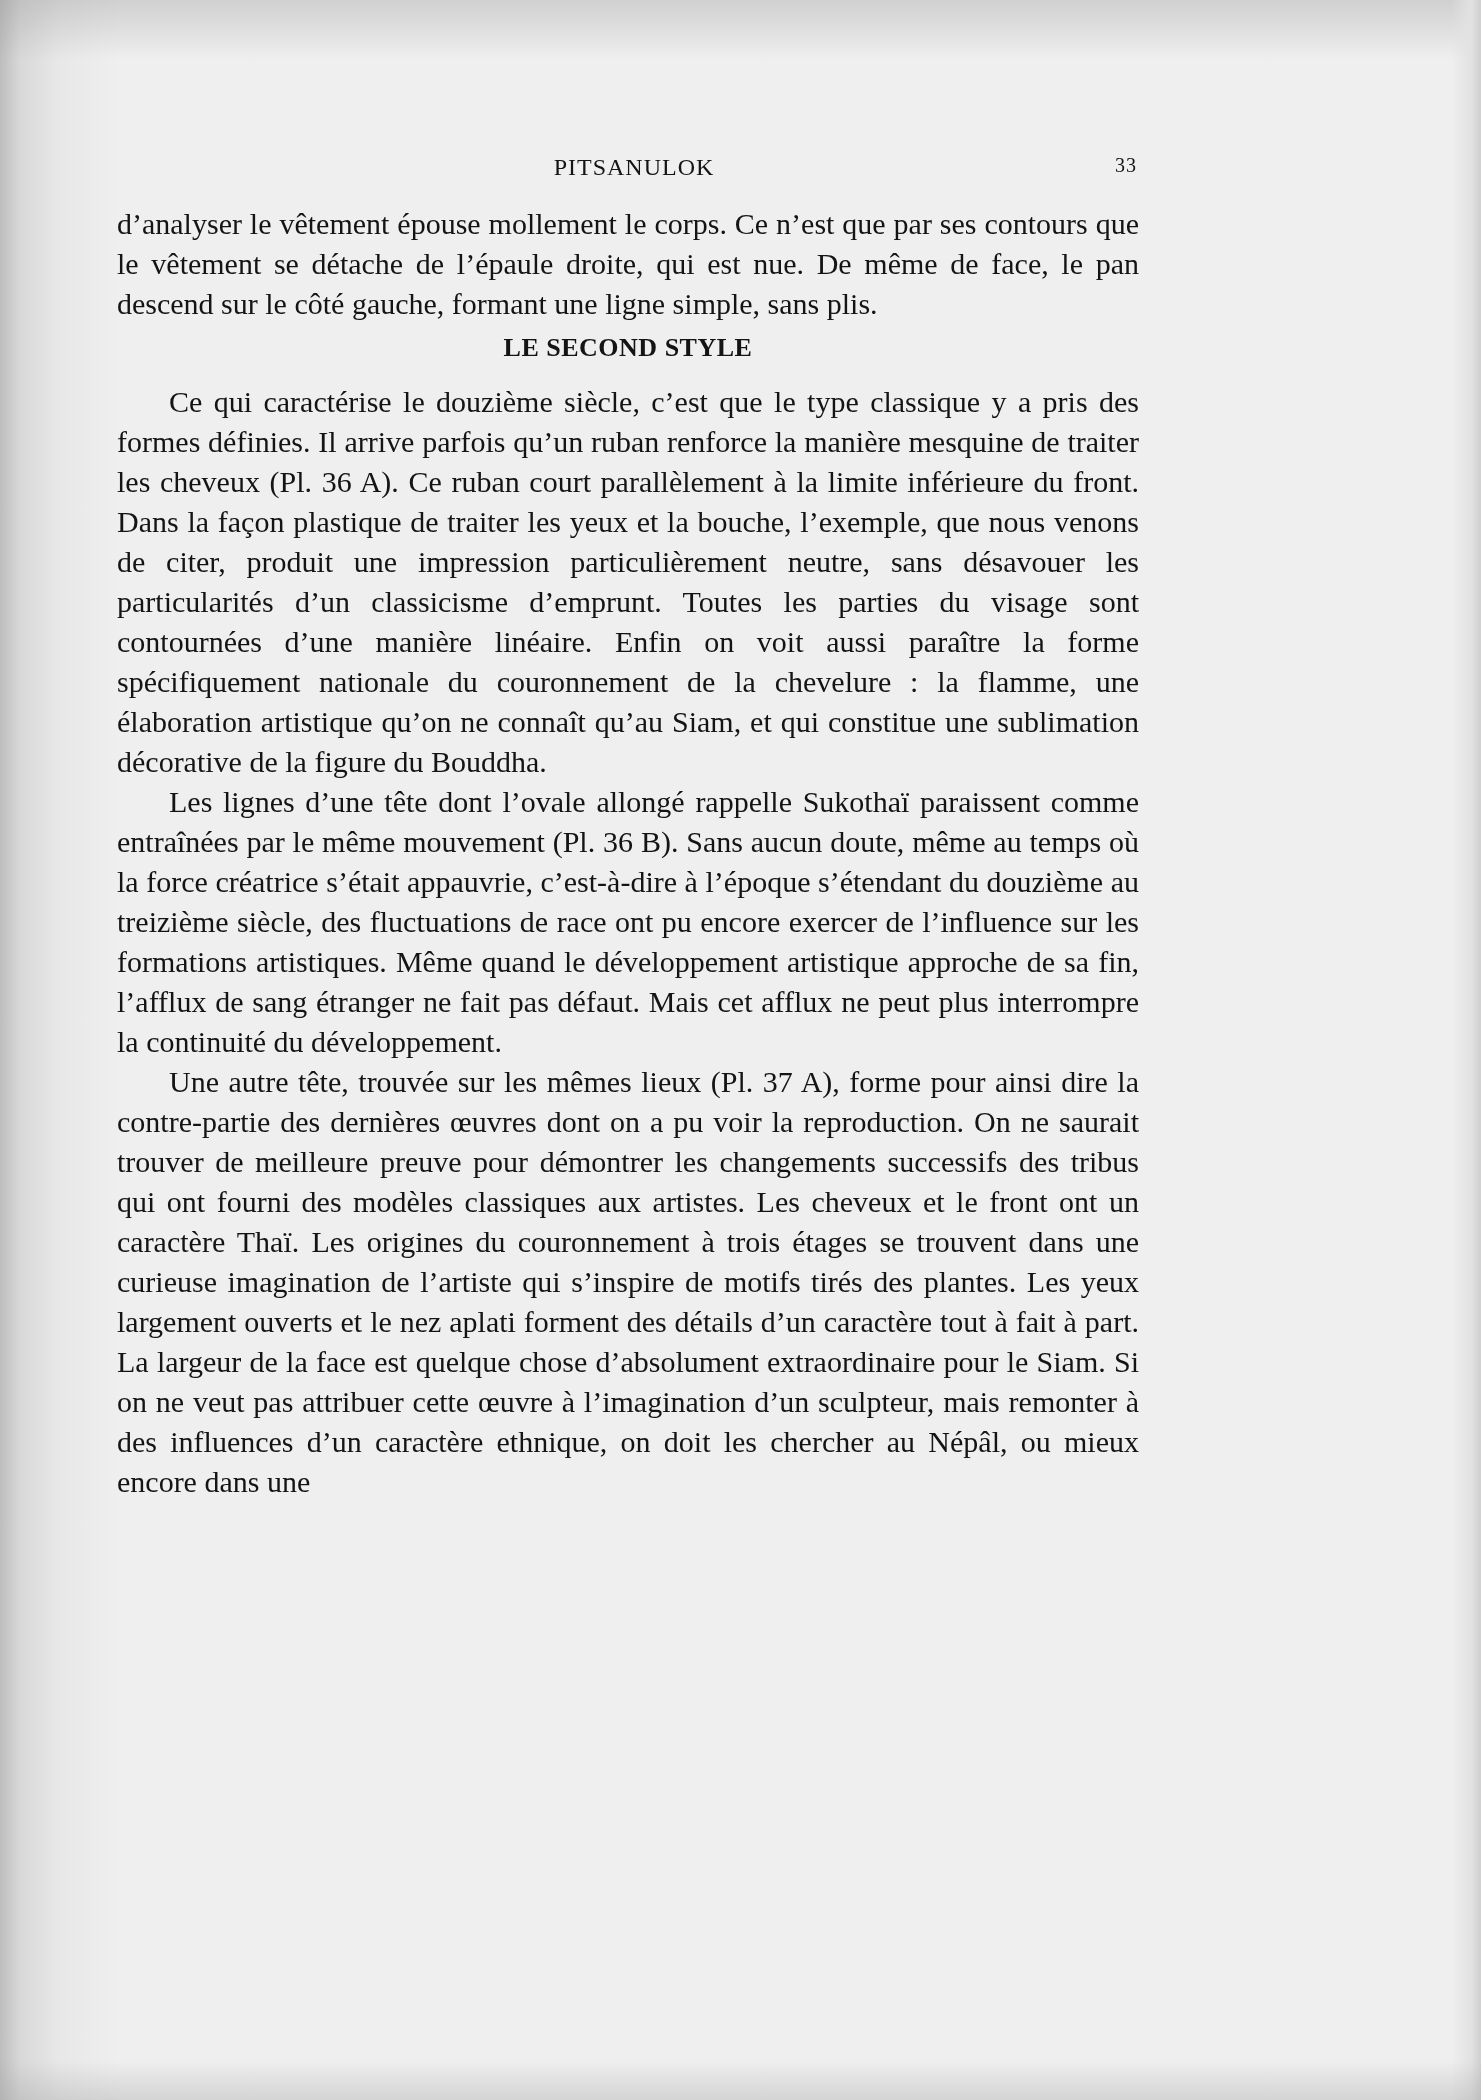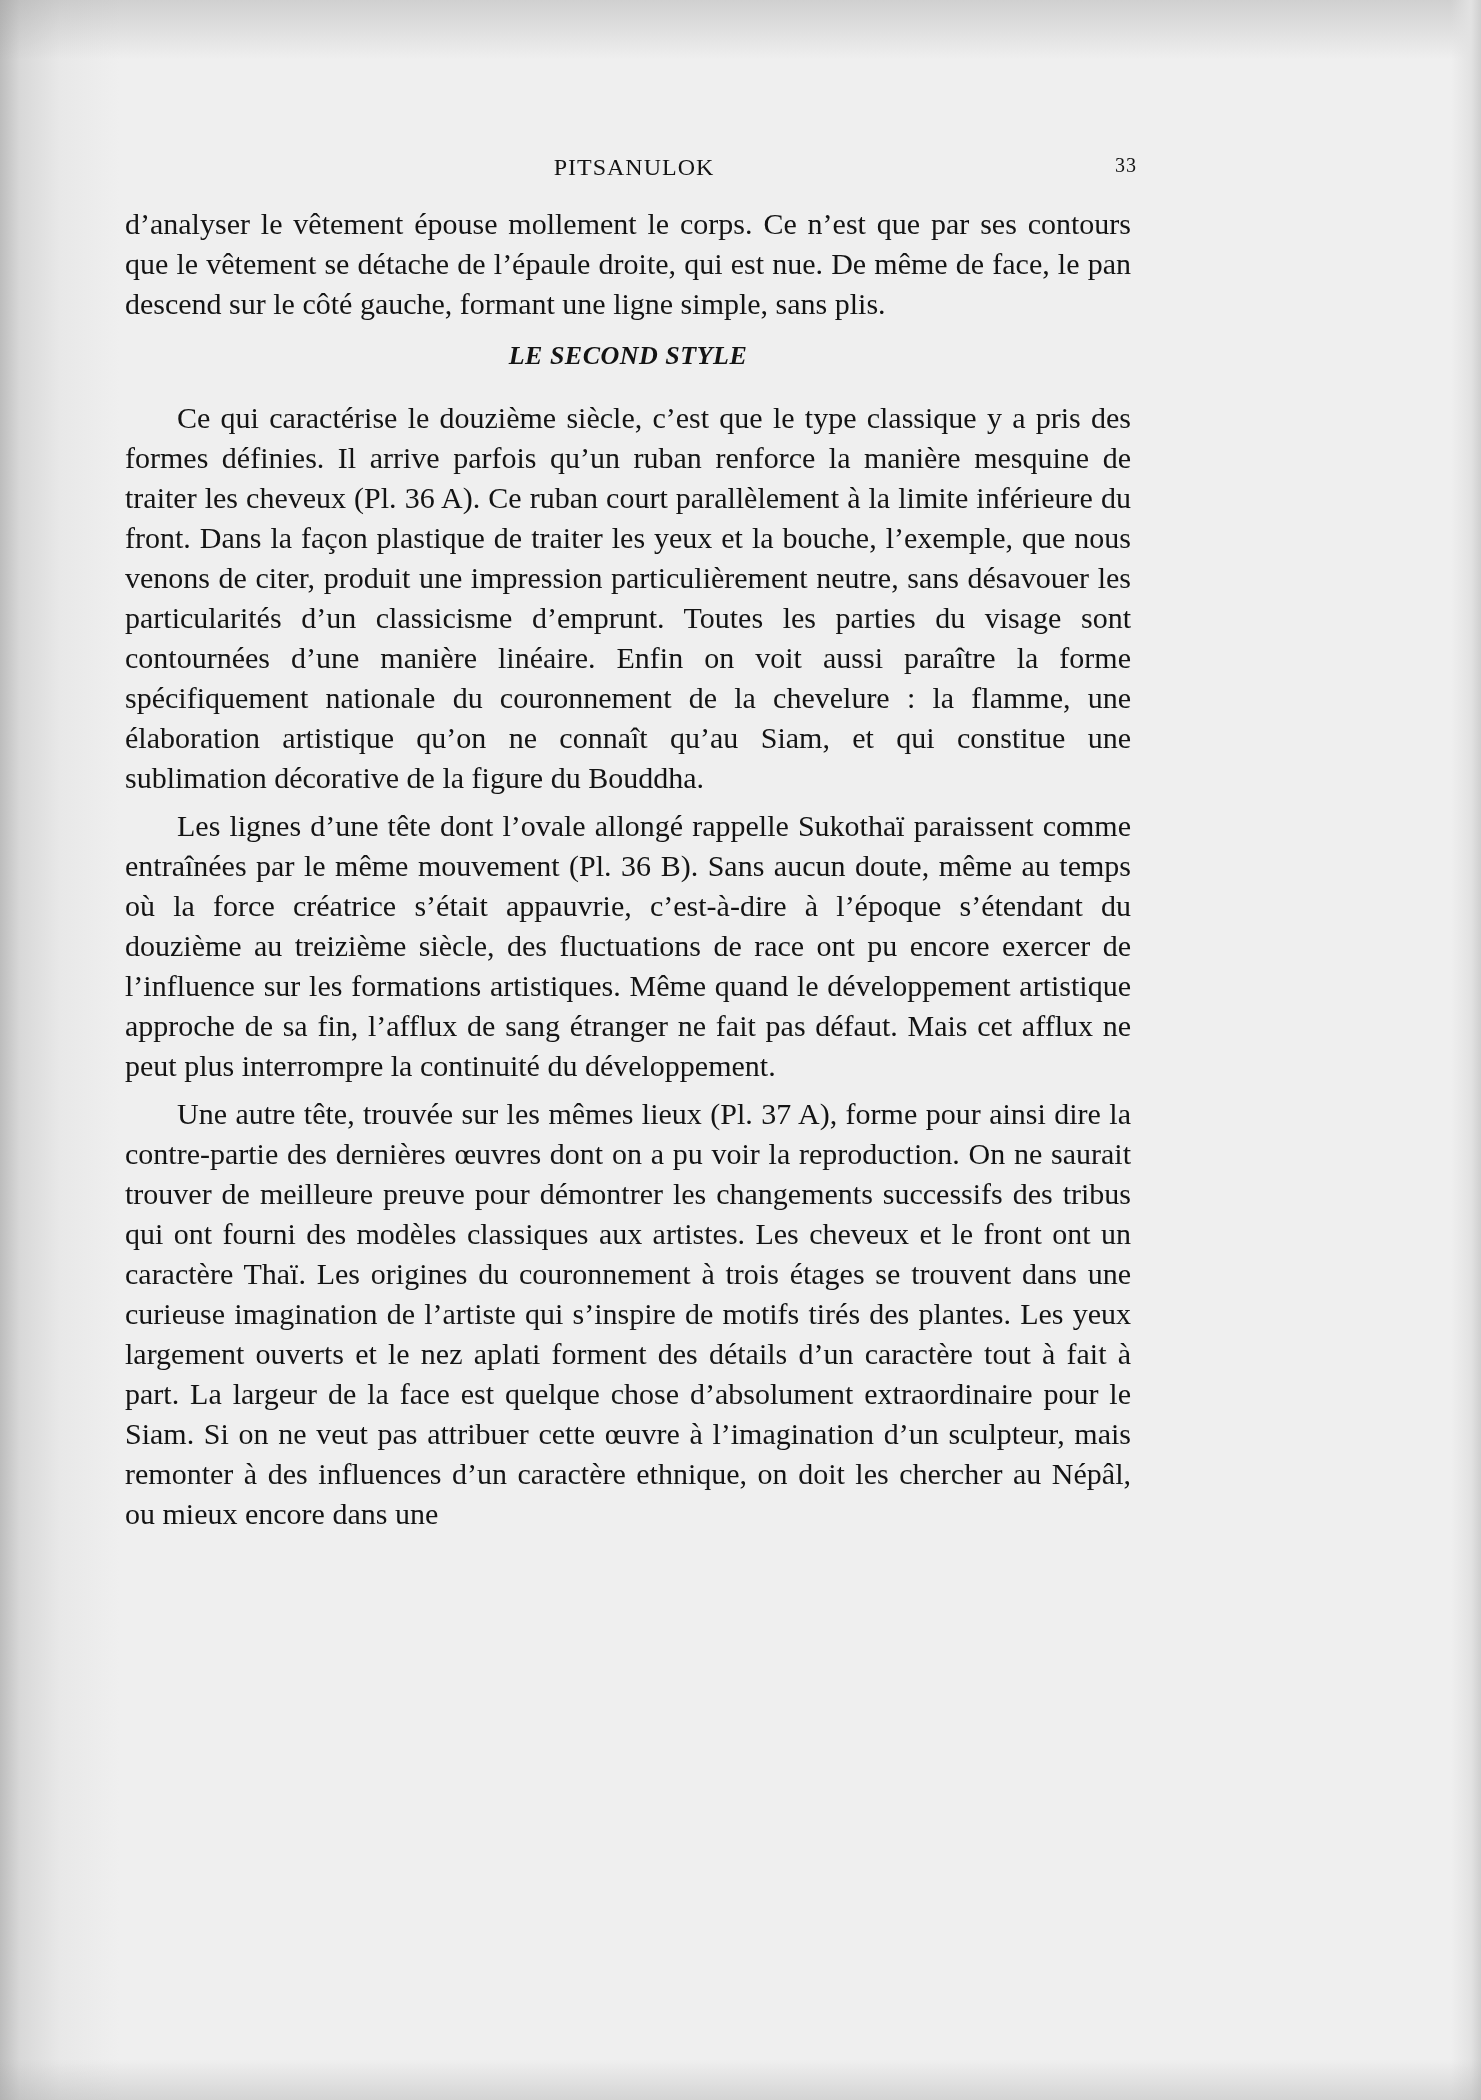--- a/index.html
+++ b/index.html
@@ -68,27 +68,26 @@
       font-size: 20px;
     }
     .body-text {
       font-size: 30px;
       line-height: 40px;
       text-align: justify;
       hyphens: none;
       margin-top: 14px;
     }
     .body-text p {
-      margin: 8px;
+      margin: 0;
     }
     .body-text p.indent {
       text-indent: 52px;
     }
     .section-heading {
-      font-style: italic;
       text-align: center;
       font-size: 26px;
       line-height: 40px;
       letter-spacing: 0.5px;
       margin: 0;
       padding: 4px 0 14px 0;
     }
   </style>
 </head>
 <body>

